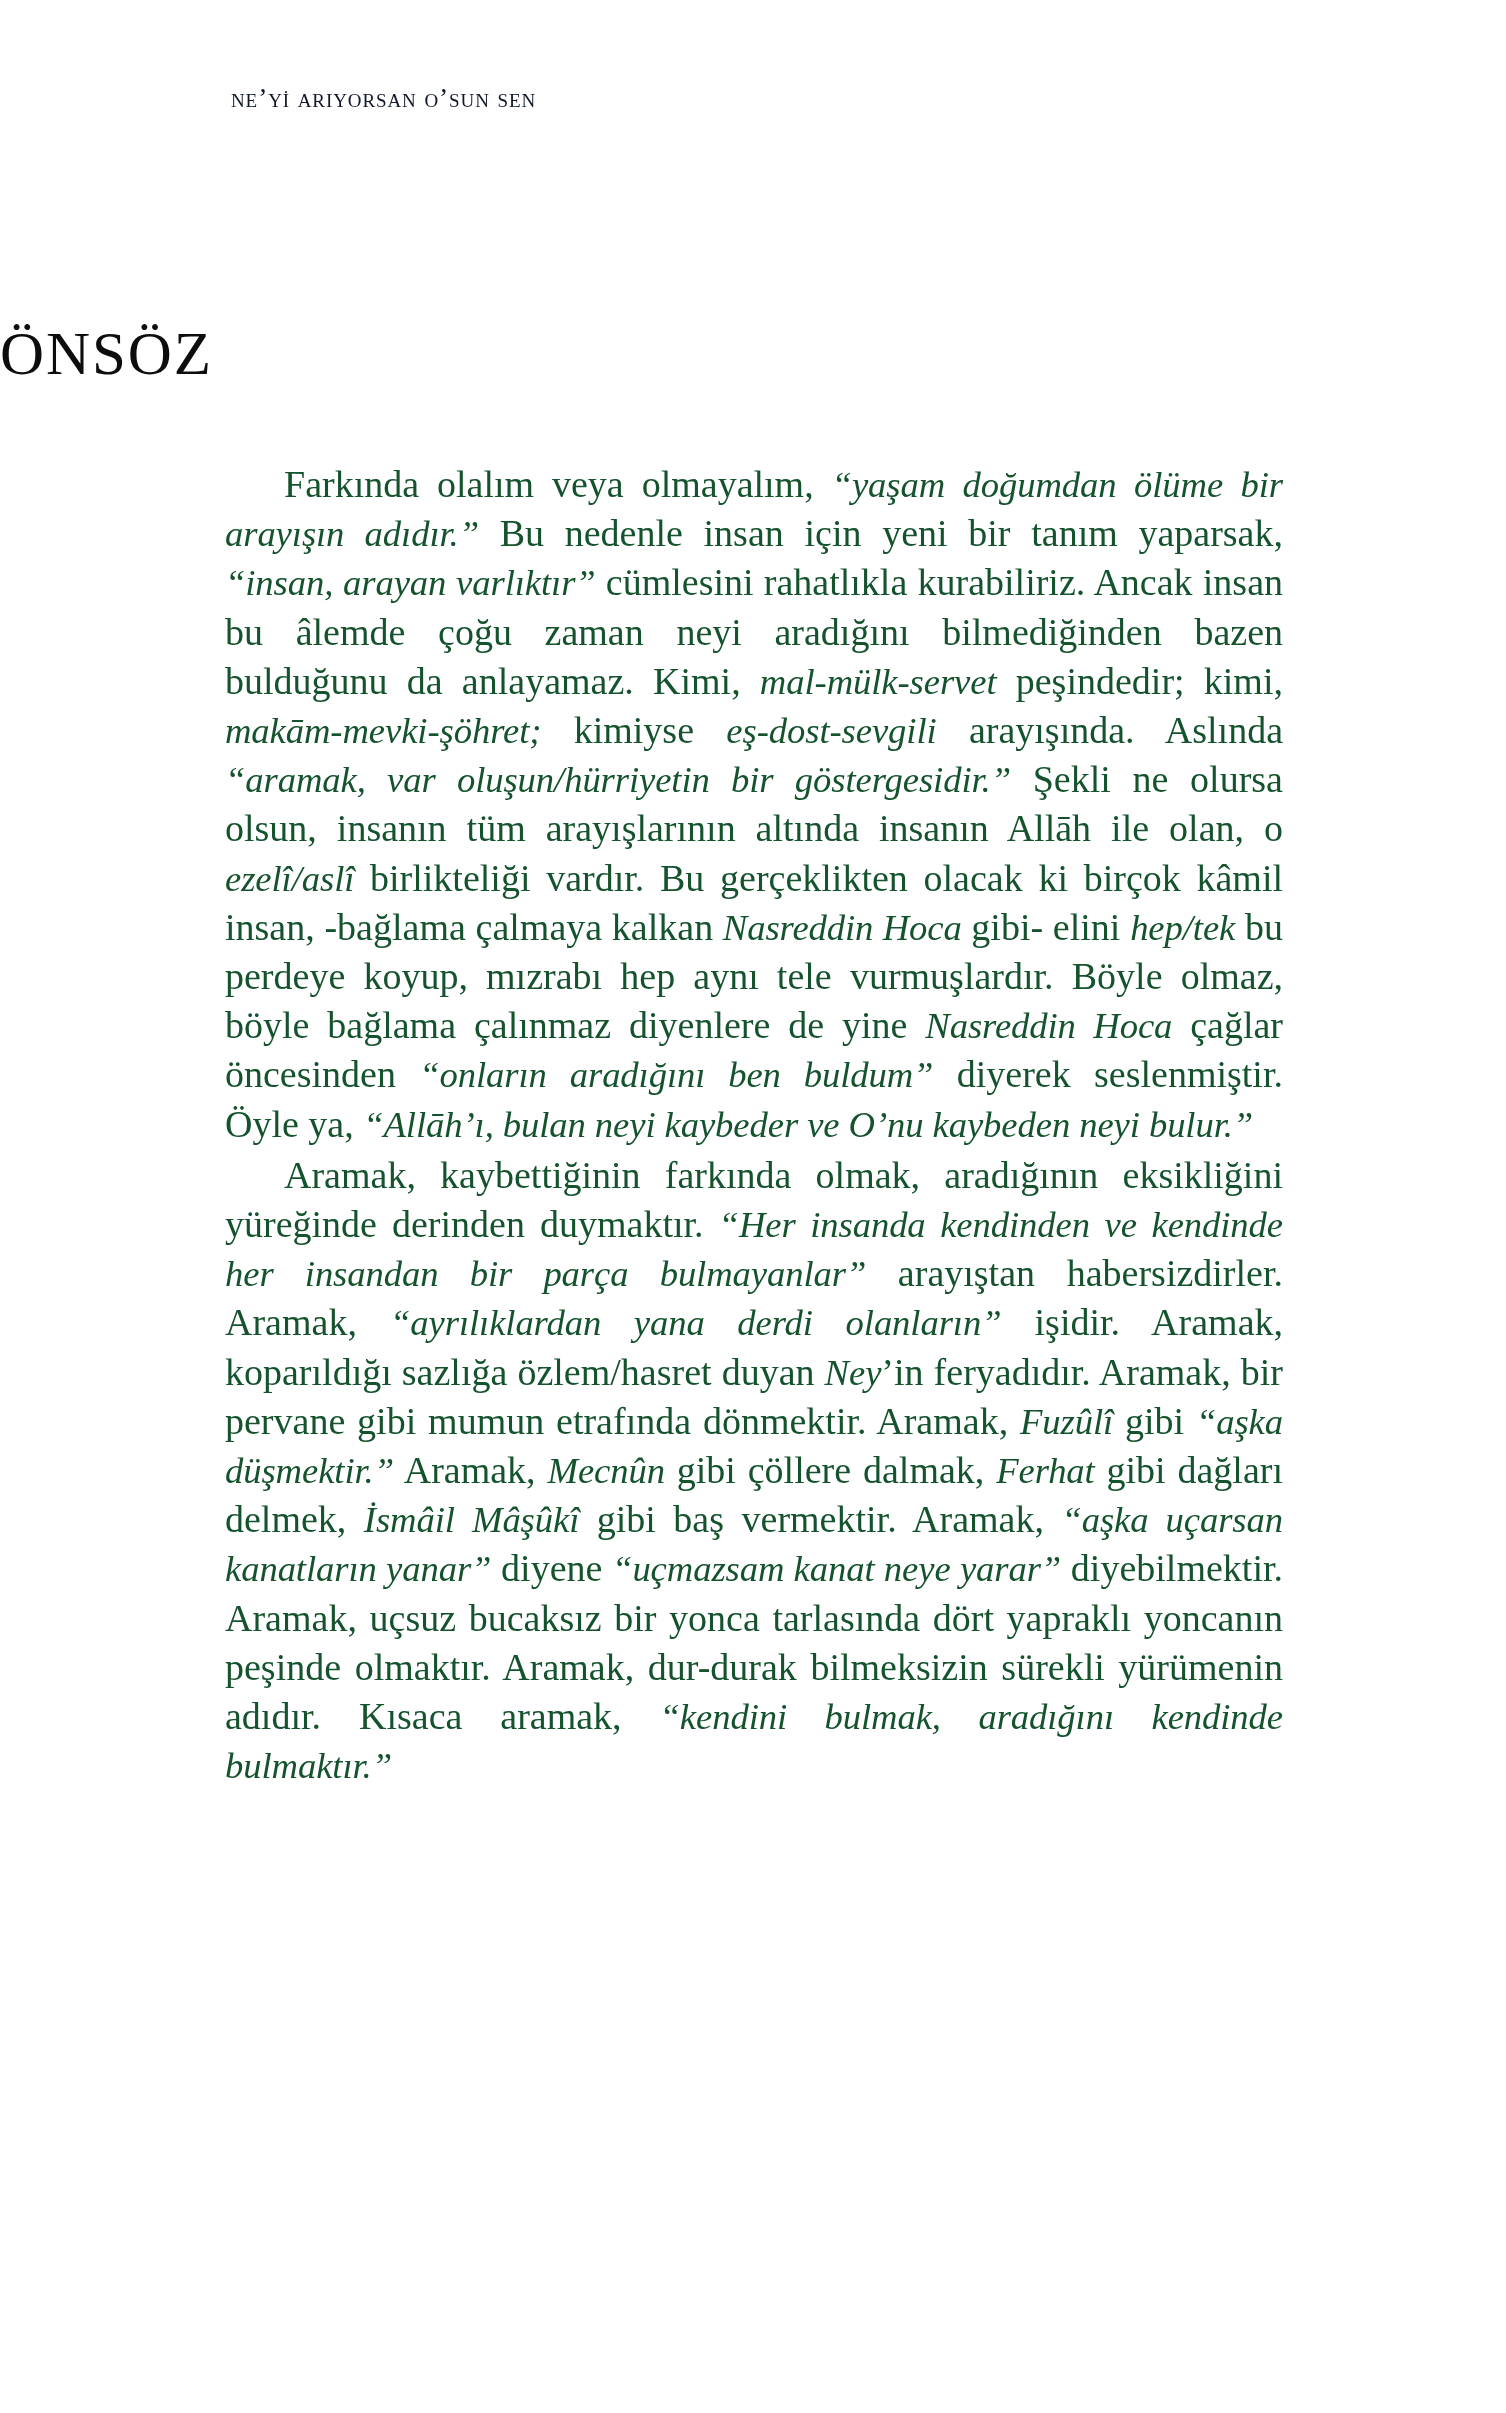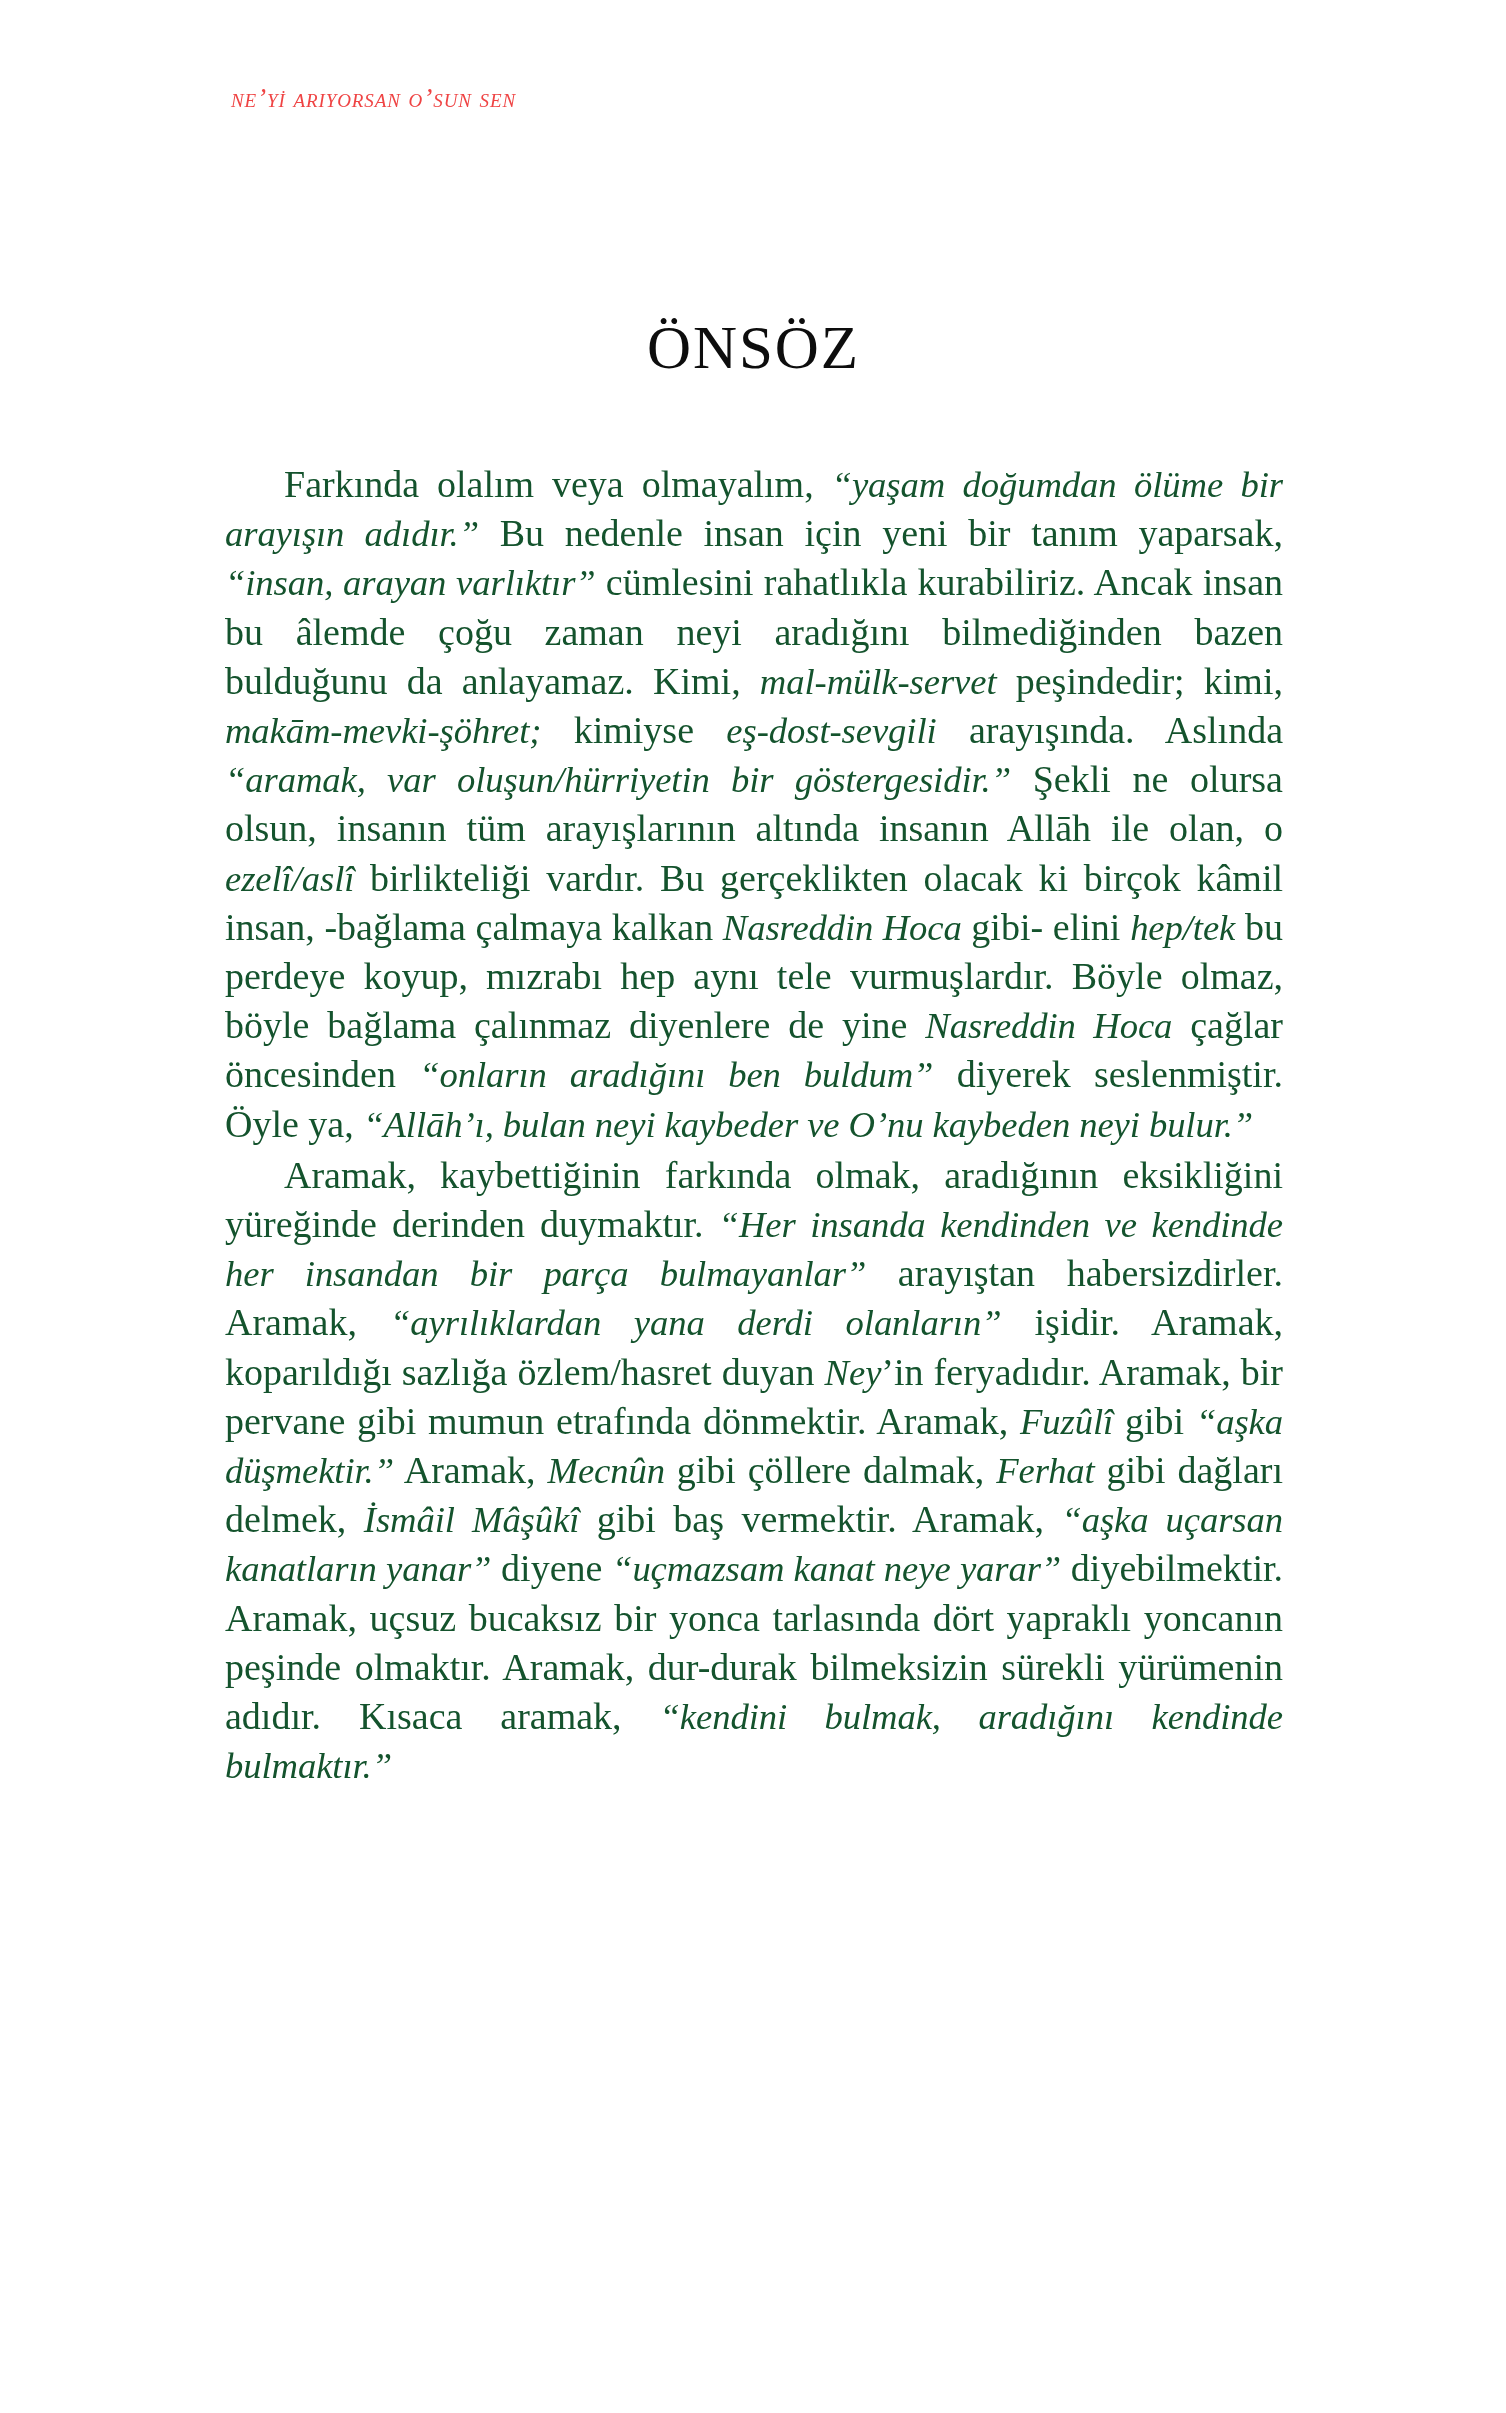--- a/index.html
+++ b/index.html
@@ -22,32 +22,31 @@
 
   
   .running-header {
     position: absolute;
     left: 231px;
     top: 83px;
     font-size: 27.4px;
     letter-spacing: 0.9px;
     font-variant: small-caps;
     text-transform: lowercase;
-    color: #ef4444;
+    color: #0f172a;
     white-space: nowrap;
-    font-style: italic;
   }
 
   
   .chapter-title {
     position: absolute;
     left: 0;
     right: 0;
-    top: 276px;
-    text-align: center;
+    top: 282px;
+    text-align: left;
     font-size: 61px;
     font-weight: 400;
     letter-spacing: 1.9px;
     color: #0d0d0d;
     line-height: 1;
   }
 
   
   .text-column {
     position: absolute;

